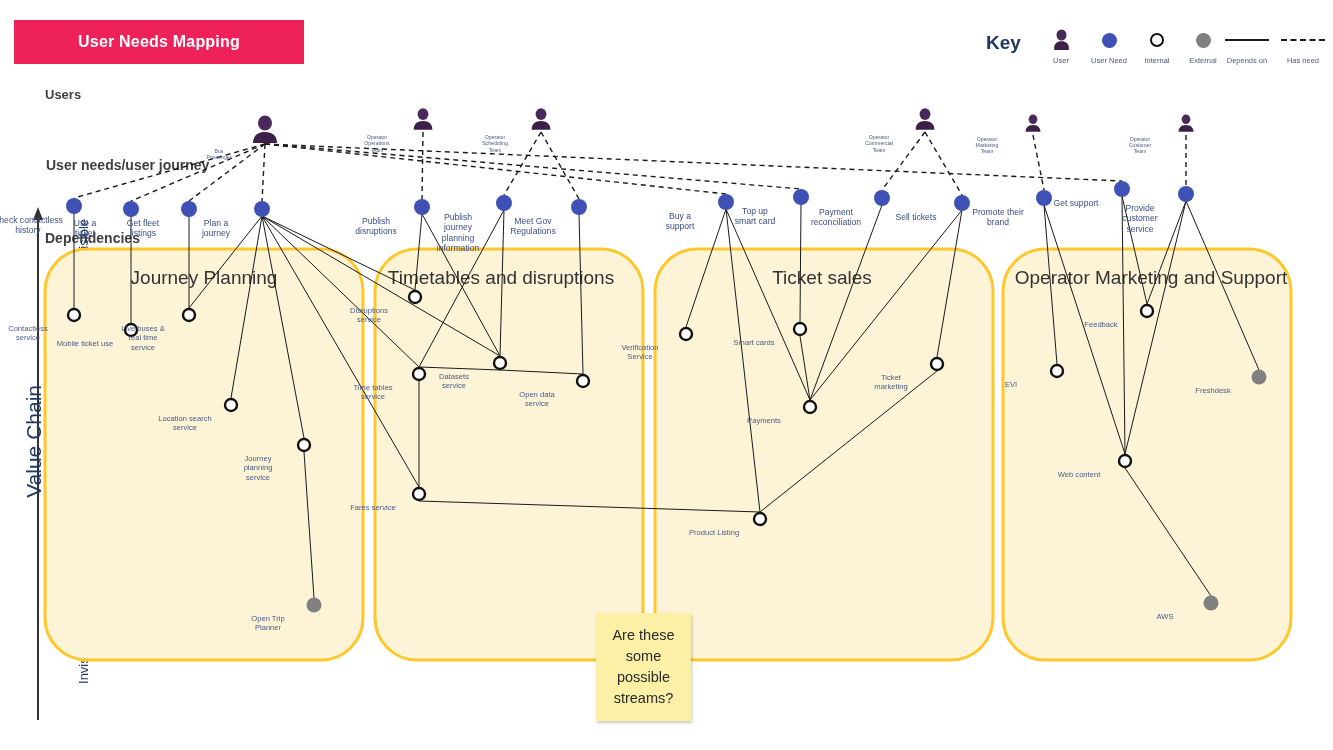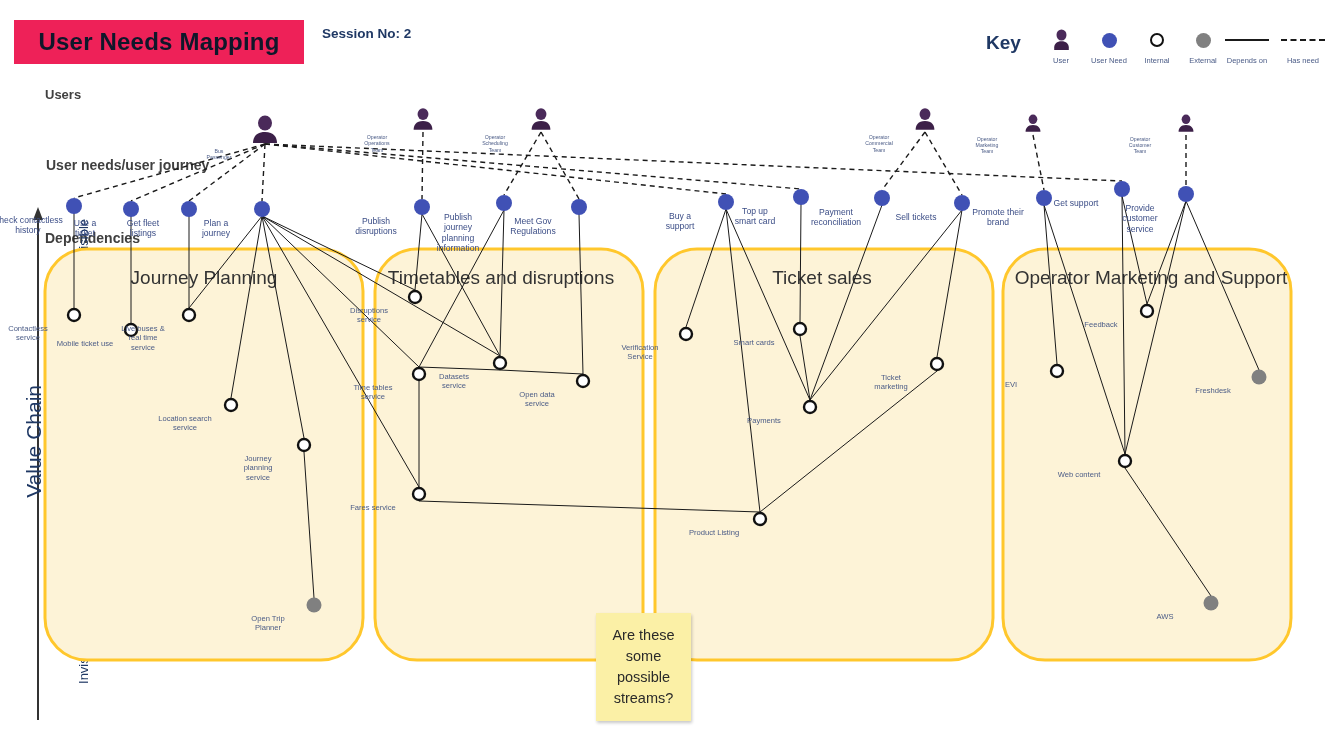--- a/index.html
+++ b/index.html
@@ -2,21 +2,21 @@
 <html><head>
 <meta charset="utf-8">
 <style>
   html,body{margin:0;padding:0;background:#ffffff;}
   body{width:1333px;height:750px;position:relative;overflow:hidden;
        font-family:"Liberation Sans",sans-serif;color:#2b3a67;}
 
   
   #title-banner{position:absolute;left:14px;top:20px;width:290px;height:44px;
      background:#ee2158;display:flex;align-items:center;justify-content:center;}
-  #title-banner .t{color:#0f172a;font-size:24px;font-weight:bold;letter-spacing:.2px;text-align:center;}
+  #title-banner .t{color:#ffffff;font-size:16px;font-weight:bold;letter-spacing:.2px;text-align:center;}
 
   #session-block{position:absolute;left:322px;top:24px;font-size:13.5px;line-height:20px;color:#1f3864;}
   #session-block .lbl{font-weight:bold;}
   #session-block .val{font-weight:normal;color:#1f3864;}
 
   
   #key{position:absolute;left:986px;top:26px;width:340px;height:58px;}
   #key .key-word{position:absolute;left:0;top:6px;font-size:19px;font-weight:bold;color:#1f3864;}
   .key-item{position:absolute;top:0;width:62px;text-align:center;}
   .key-item .cap{font-size:7.5px;color:#4a5b86;margin-top:2px;line-height:9px;display:block;}
@@ -57,24 +57,20 @@
   .nlabel.user{font-size:5.2px;line-height:6.4px;color:#4a5b86;}
 </style>
 </head>
 <body>
 
 <div id="title-banner">
   <span class="t">User Needs Mapping</span>
 </div>
 
 <div id="session-block">
-  <div>
-    <span class="lbl">Session No:</span>
-    <span class="lbl">2</span>
-  </div>
 </div>
 
 <div id="key">
   <span class="key-word">Key</span>
 
   <div class="key-item" style="left:44px;">
     <div class="key-glyph">
       <svg width="17" height="22" viewBox="0 0 17 22">
           <ellipse cx="8.5" cy="6" rx="5" ry="5.6" fill="#4a2a5a"></ellipse>
           <path d="M8.5 12.2c-4.6 0-7.3 2.6-7.3 6.2V21h14.6v-2.6c0-3.6-2.7-6.2-7.3-6.2z" fill="#3c2048"></path>

